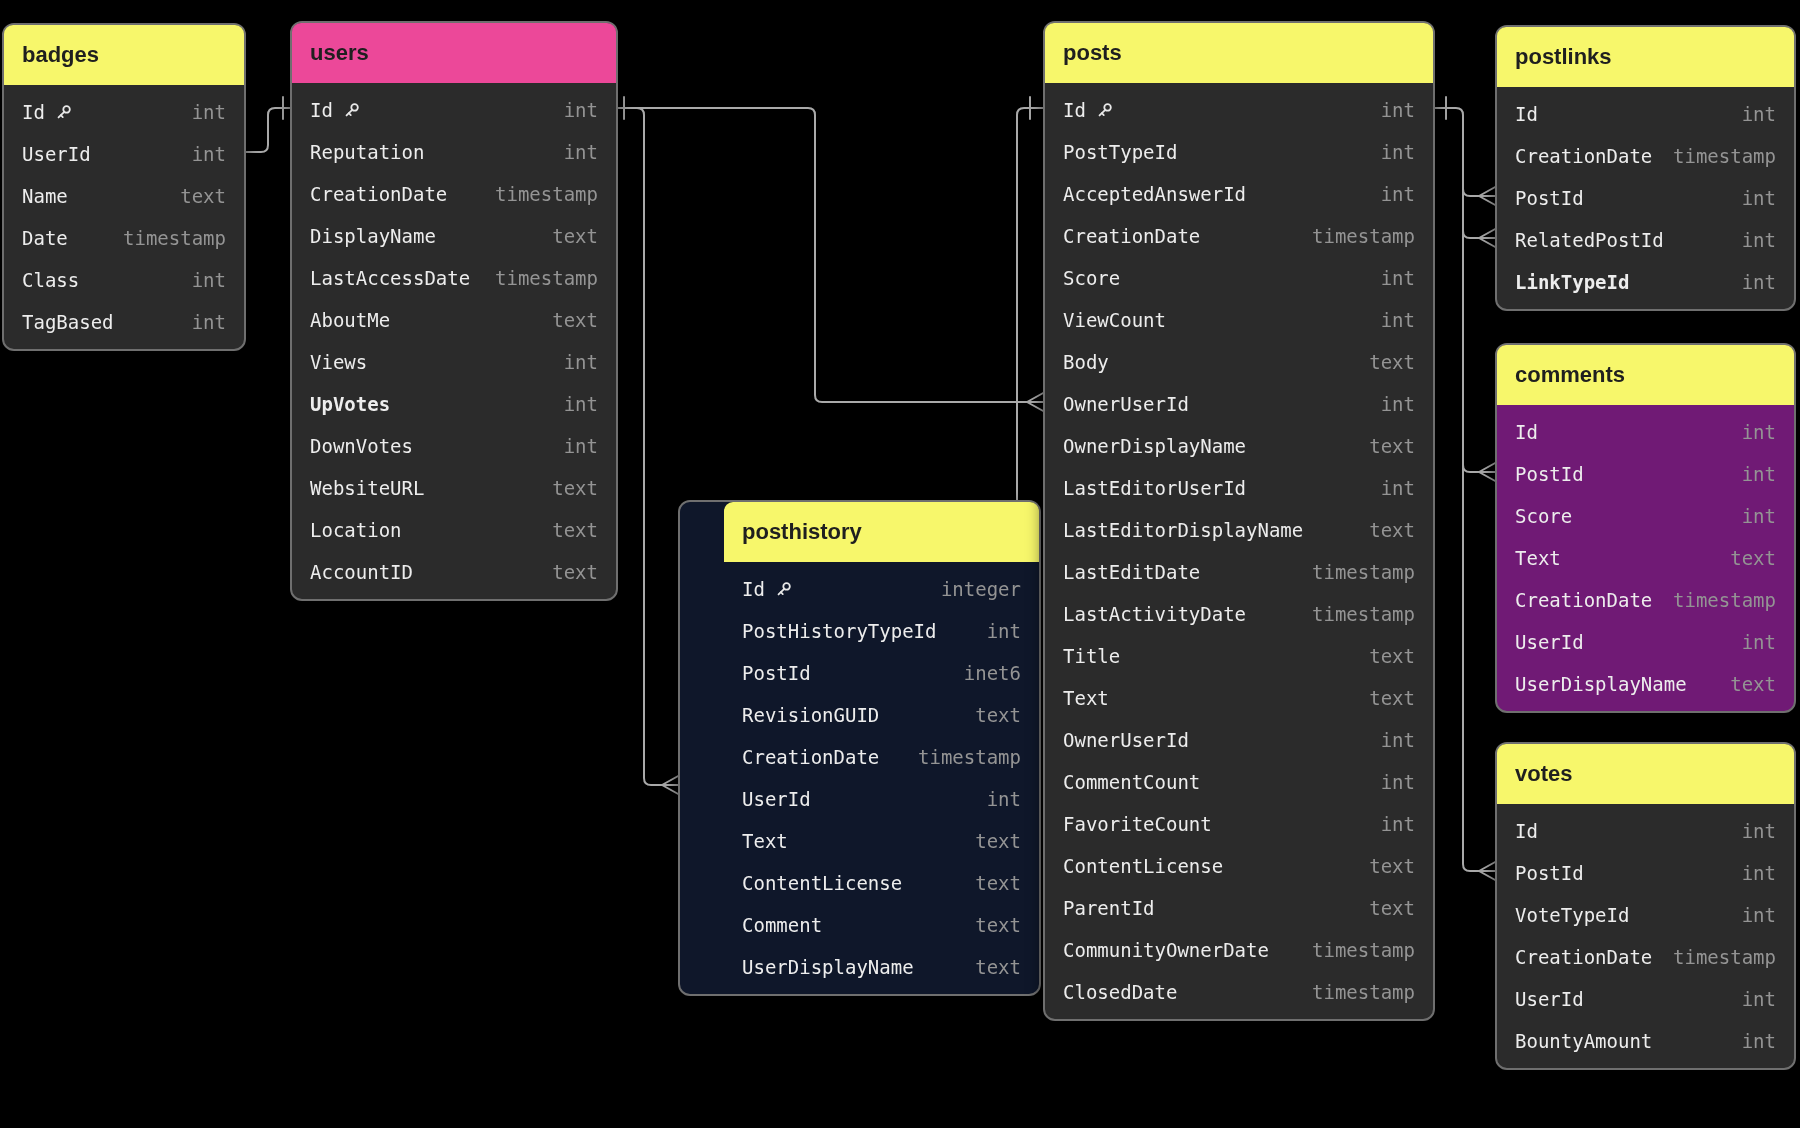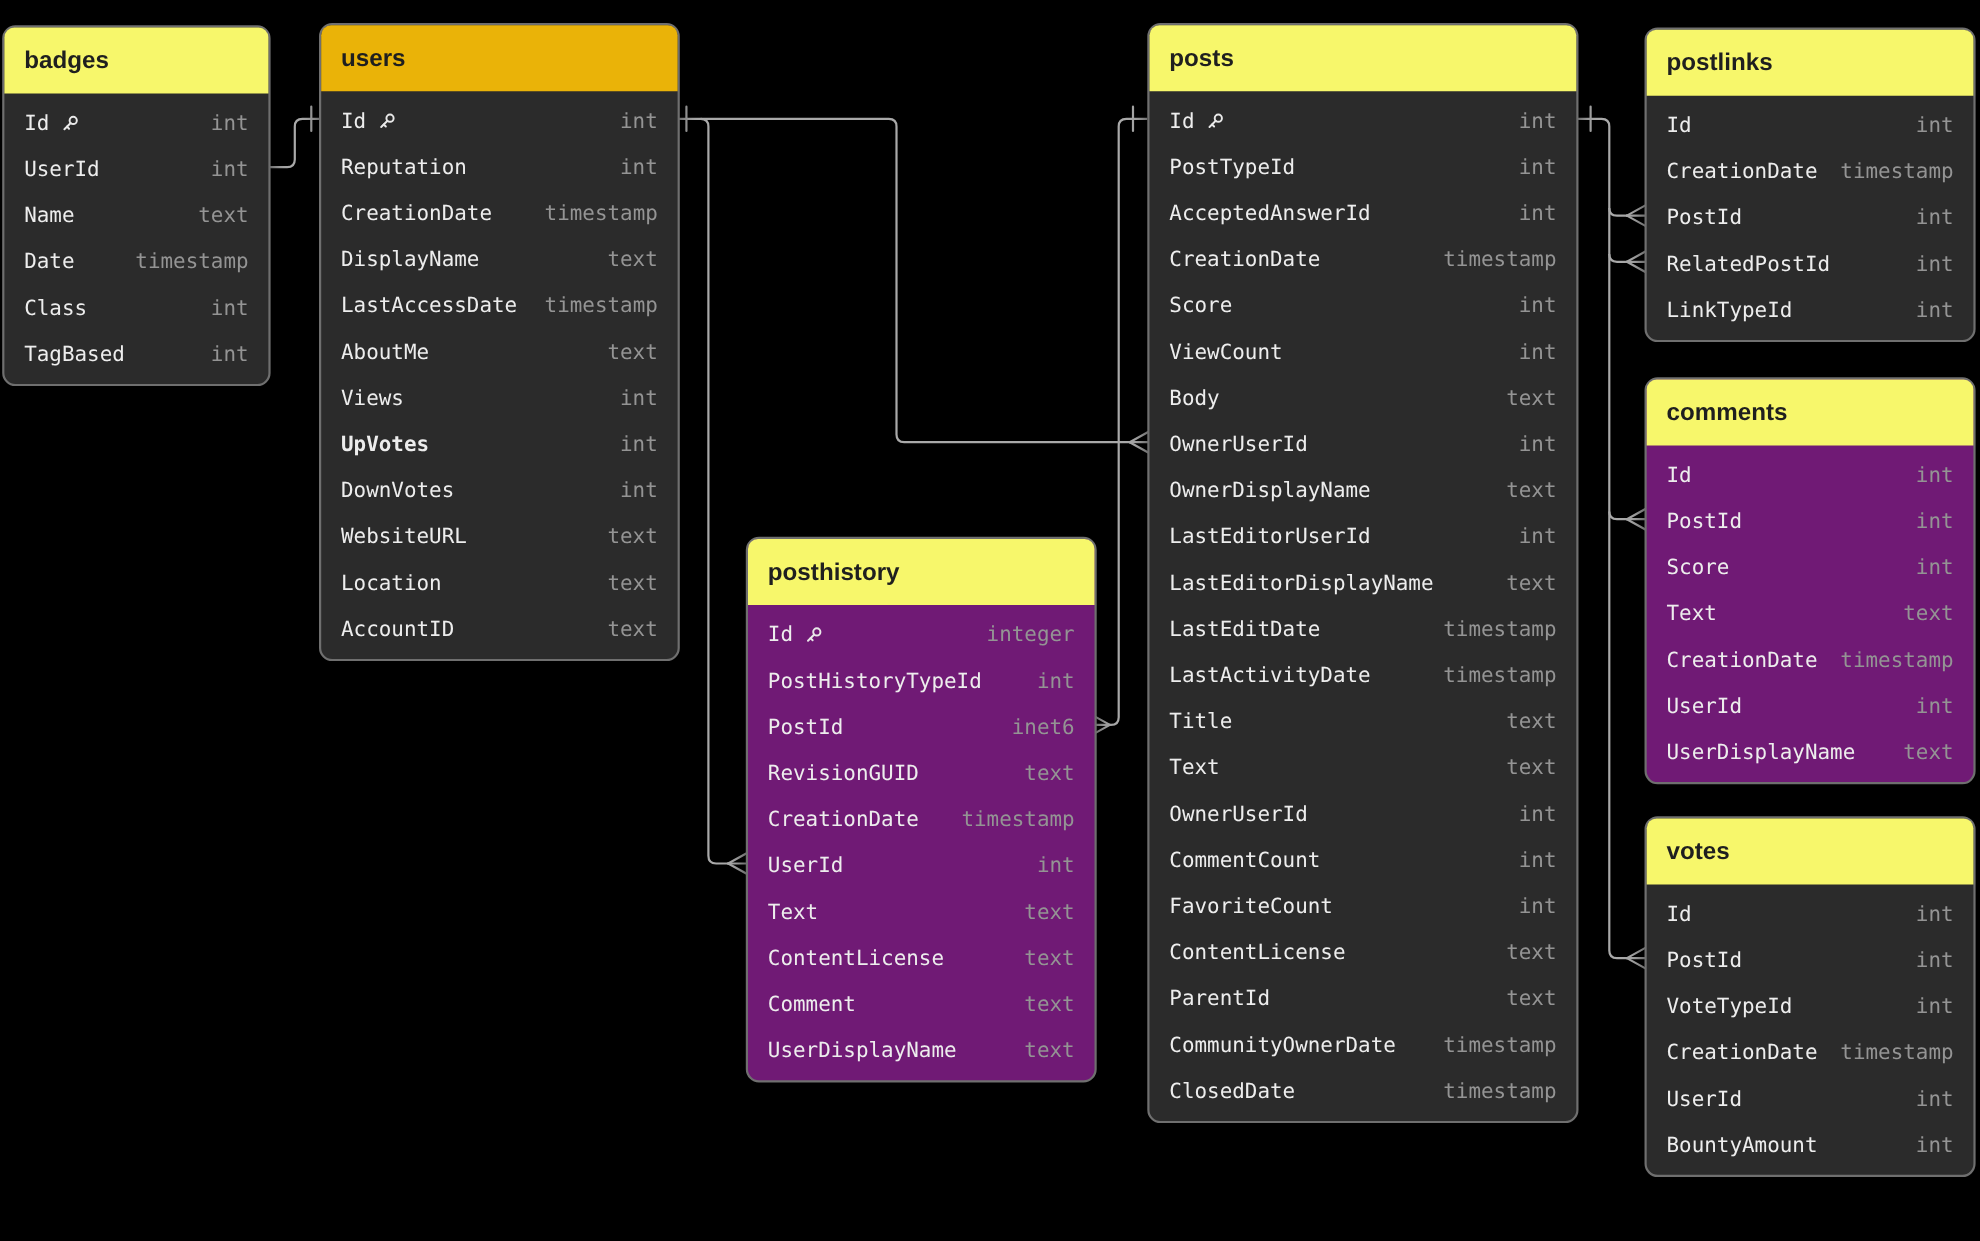--- a/index.html
+++ b/index.html
@@ -139,21 +139,21 @@
           <div class="f-row">
     <span class="f-name" style="color: rgb(237, 237, 237);">
       <span class="f-name-text">TagBased</span>
 
     </span>
     <span class="f-type" style="color: rgb(148, 148, 148);">int</span>
   </div>
         </div>
   </div>
       <div class="tbl" style="left: 290px; top: 21px; width: 324px; background: rgb(43, 43, 43); border-color: rgb(111, 111, 111);">
-    <div class="tbl-header" style="background: #eab308;">
+    <div class="tbl-header" style="background: #ec4899;">
       <span class="tbl-title" style="color: rgb(31, 31, 31);">users</span>
     </div>
     <div class="tbl-body">
           <div class="f-row">
     <span class="f-name" style="color: rgb(237, 237, 237);">
       <span class="f-name-text">Id</span>
       <span class="key-icon">
         <svg width="19" height="19" viewBox="0 0 18 18" xmlns="http://www.w3.org/2000/svg" fill="none" stroke="#e8e8e8" stroke-width="1.7" stroke-linecap="round">
           <circle cx="11.9" cy="6.1" r="3.1"></circle>
           <path d="M9.7 8.3 L4.3 13.7"></path>
@@ -235,21 +235,21 @@
   </div>
           <div class="f-row">
     <span class="f-name" style="color: rgb(237, 237, 237);">
       <span class="f-name-text">AccountID</span>
 
     </span>
     <span class="f-type" style="color: rgb(148, 148, 148);">text</span>
   </div>
         </div>
   </div>
-      <div class="tbl" style="left: 678px; top: 488px; width: 315px; background: #701a75; border-color: rgb(111, 111, 111);">
+      <div class="tbl" style="left: 678px; top: 500px; width: 315px; background: #0f172a; border-color: rgb(111, 111, 111); padding-left: 44px;">
     <div class="tbl-header" style="background: rgb(247, 247, 107);">
       <span class="tbl-title" style="color: rgb(31, 31, 31);">posthistory</span>
     </div>
     <div class="tbl-body">
           <div class="f-row">
     <span class="f-name" style="color: rgb(237, 237, 237);">
       <span class="f-name-text">Id</span>
       <span class="key-icon">
         <svg width="19" height="19" viewBox="0 0 18 18" xmlns="http://www.w3.org/2000/svg" fill="none" stroke="#e8e8e8" stroke-width="1.7" stroke-linecap="round">
           <circle cx="11.9" cy="6.1" r="3.1"></circle>
@@ -519,21 +519,21 @@
     <span class="f-type" style="color: rgb(148, 148, 148);">int</span>
   </div>
           <div class="f-row">
     <span class="f-name" style="color: rgb(237, 237, 237);">
       <span class="f-name-text">RelatedPostId</span>
 
     </span>
     <span class="f-type" style="color: rgb(148, 148, 148);">int</span>
   </div>
           <div class="f-row">
-    <span class="f-name" style="color: rgb(237, 237, 237);">
+    <span class="f-name" style="color: rgb(237, 237, 237); font-weight: bold;">
       <span class="f-name-text">LinkTypeId</span>
 
     </span>
     <span class="f-type" style="color: rgb(148, 148, 148);">int</span>
   </div>
         </div>
   </div>
       <div class="tbl" style="left: 1495px; top: 343px; width: 297px; background: #701a75; border-color: rgb(111, 111, 111);">
     <div class="tbl-header" style="background: rgb(247, 247, 107);">
       <span class="tbl-title" style="color: rgb(31, 31, 31);">comments</span>

